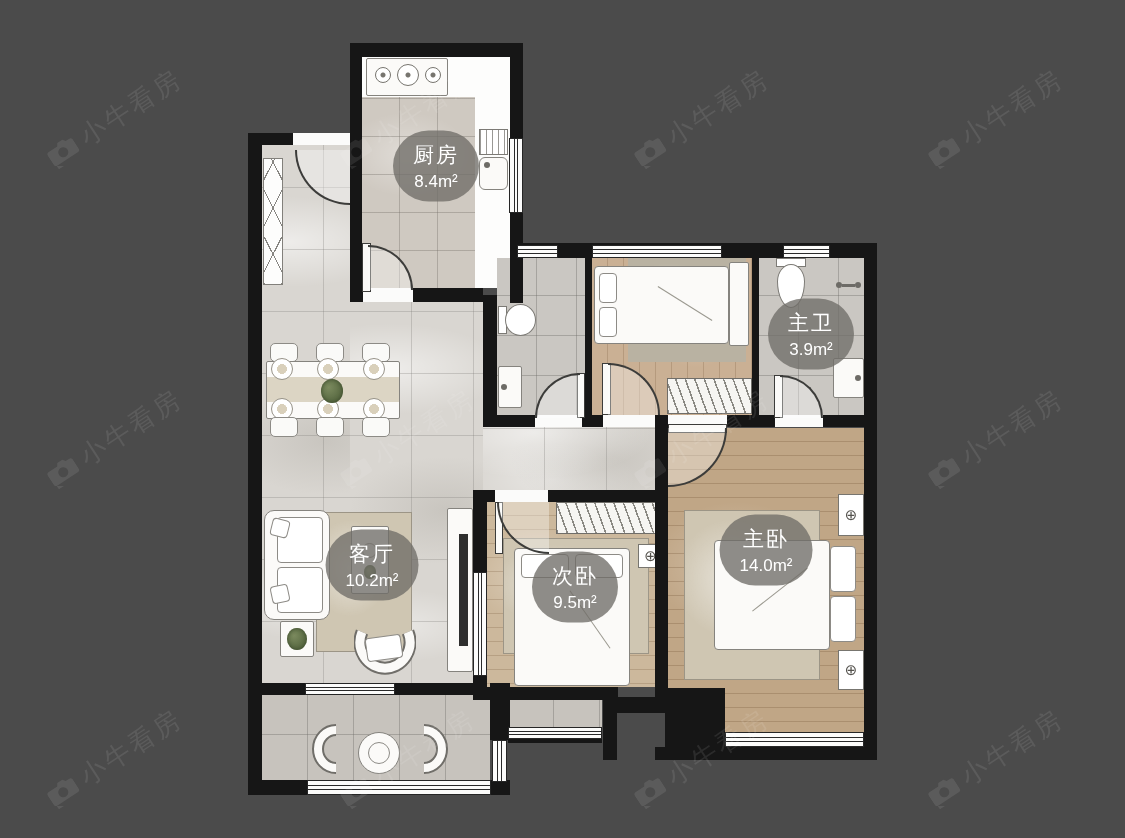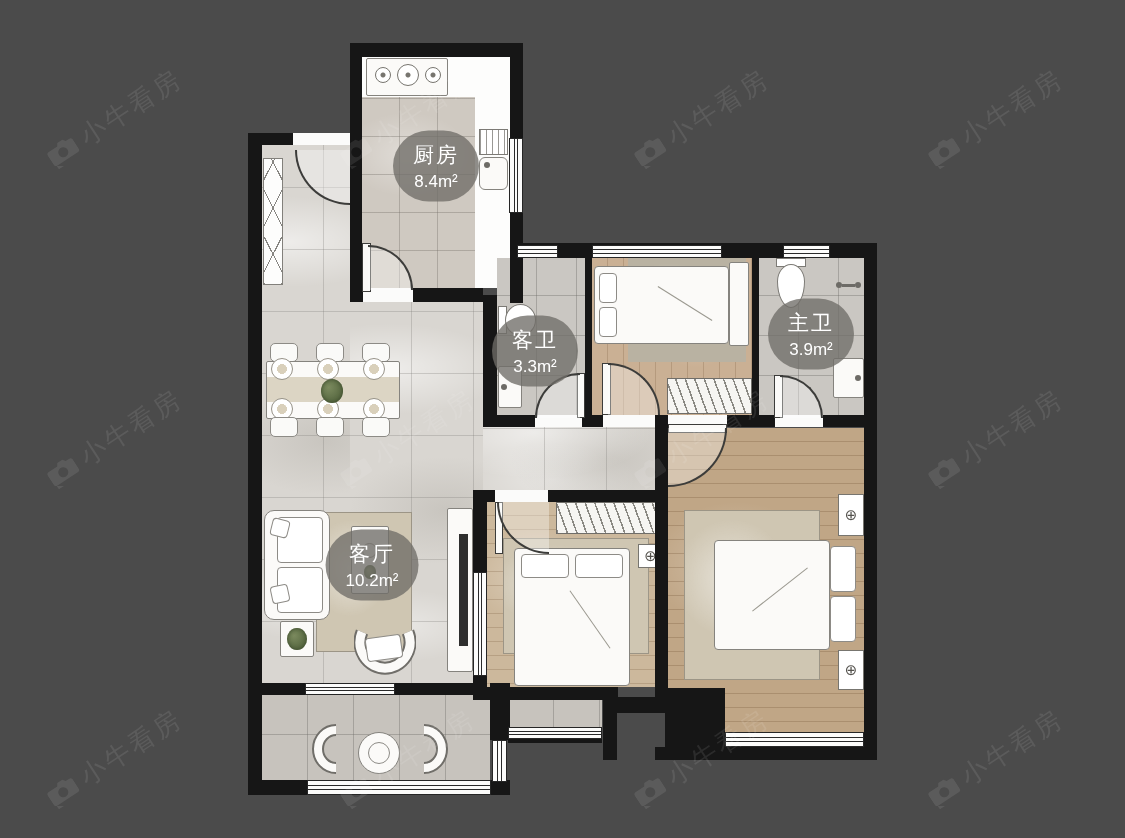--- a/index.html
+++ b/index.html
@@ -276,32 +276,36 @@
   <div class="abs arc arc-tr" style="left:780px;top:375px;width:43px;height:43px;"></div>
   <div class="abs leaf" style="left:668px;top:424px;width:59px;height:9px;"></div>
   <div class="abs arc arc-br" style="left:668px;top:428px;width:59px;height:59px;"></div>
   <div class="abs leaf" style="left:495px;top:502px;width:8px;height:52px;"></div>
   <div class="abs arc arc-bl" style="left:497px;top:502px;width:52px;height:52px;"></div>
 
   <div class="abs room-label" style="left:436px;top:166px;">
     <div class="rn">厨房</div>
     <div class="ra">8.4m²</div>
   </div>
-  <div class="abs room-label" style="left:535px;top:351px;">
-    <div class="rn">客卫</div>
-    <div class="ra">3.3m²</div>
-  </div>
   <div class="abs room-label" style="left:811px;top:334px;">
     <div class="rn">主卫</div>
     <div class="ra">3.9m²</div>
   </div>
   <div class="abs room-label" style="left:372px;top:565px;">
     <div class="rn">客厅</div>
     <div class="ra">10.2m²</div>
   </div>
+  <div class="abs room-label" style="left:575px;top:587px;">
+    <div class="rn">次卧</div>
+    <div class="ra">9.5m²</div>
+  </div>
+  <div class="abs room-label" style="left:766px;top:550px;">
+    <div class="rn">主卧</div>
+    <div class="ra">14.0m²</div>
+  </div>
 
 <div class="wm" style="left: 115px; top: 118px;">
       <svg width="30" height="26" viewBox="0 0 30 26">
         <path fill-rule="evenodd" d="M3 5 h10 l2-3 h6 l2 3 h4 a3 3 0 0 1 3 3 v10 a3 3 0 0 1 -3 3 h-24 a3 3 0 0 1 -3 -3 v-10 a3 3 0 0 1 3 -3 Z M15 8 a5 5 0 1 0 0.01 0 Z"></path>
         <path d="M2 21 l6 4 h-6 Z"></path>
       </svg>
       <span>小牛看房</span>
     </div>
     <div class="wm" style="left: 408px; top: 118px;">
       <svg width="30" height="26" viewBox="0 0 30 26">

